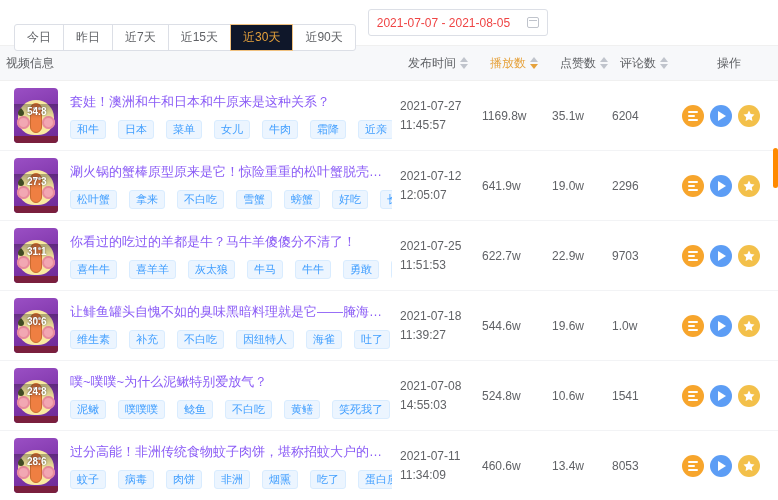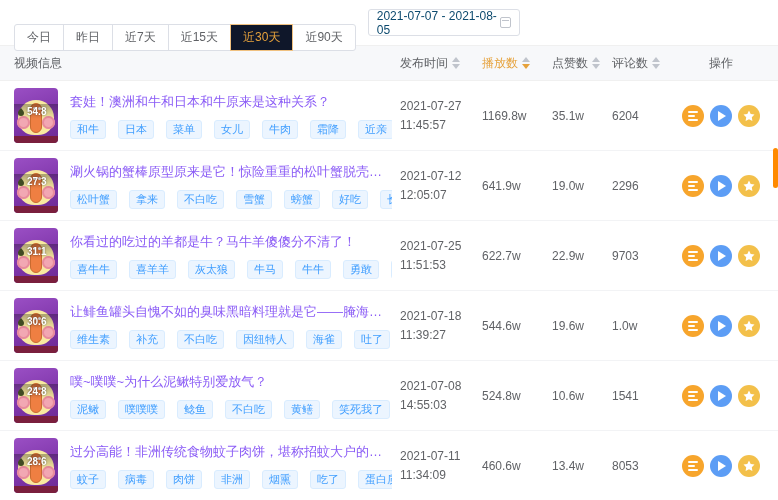--- a/index.html
+++ b/index.html
@@ -9,28 +9,28 @@
 
   
   .toolbar { display:flex; align-items:center; gap:12px; padding:9px 14px; height:45px; }
   .btn-group { display:flex;margin-top:30px; }
   .range-btn { height:27px; padding:0 12px; font-size:12px; color:#606266; background:#fff;
     border:1px solid #dcdfe6; margin-left:-1px; cursor:pointer; position:relative;
     font-family:inherit; white-space:nowrap; }
   .range-btn:first-child { border-radius:3px 0 0 3px; margin-left:0; }
   .range-btn:last-child { border-radius:0 3px 3px 0; }
   .range-btn.active { background:#0f172a; border-color:#f0c180; color:#e6a23c; z-index:1; }
-  .date-picker { display:flex; align-items:center; justify-content:space-between; width:152px;
+  .date-picker { display:flex; align-items:center; justify-content:space-between; width:180px;
     height:27px; border:1px solid #dcdfe6; border-radius:3px; padding:0 8px; font-size:12px;
-    color:#0c4a6e; cursor:pointer; background:#fff; }
+    color:#ef4444; cursor:pointer; background:#fff; }
   .cal-icon { width:12px; height:11px; border:1px solid #c0c4cc; border-radius:2px; position:relative; }
   .cal-icon::before { content:""; position:absolute; left:1px; right:1px; top:2px; height:1px; background:#c0c4cc; }
 
   
-  .thead { display:flex; align-items:center; height:36px; padding:0 14px; background:#f7f8fa;
+  .thead { display:flex; align-items:center; height:36px; padding:0 6px; background:#f7f8fa;
     border-top:1px solid #f0f0f0; border-bottom:1px solid #f0f0f0; font-size:12px; color:#606266;justify-content:flex-end; }
   .c-info { flex:1; min-width:0; }
   .c-publish { width:82px; flex-shrink:0; }
   .c-plays { width:70px; flex-shrink:0; }
   .c-likes { width:60px; flex-shrink:0; }
   .c-comments { width:66px; flex-shrink:0; }
   .c-actions { width:86px; flex-shrink:0; text-align:center; }
   .th { display:flex; align-items:center; }
   .th.c-actions { justify-content:center; }
   .th-plays span.lbl { color:#e6a23c; }

